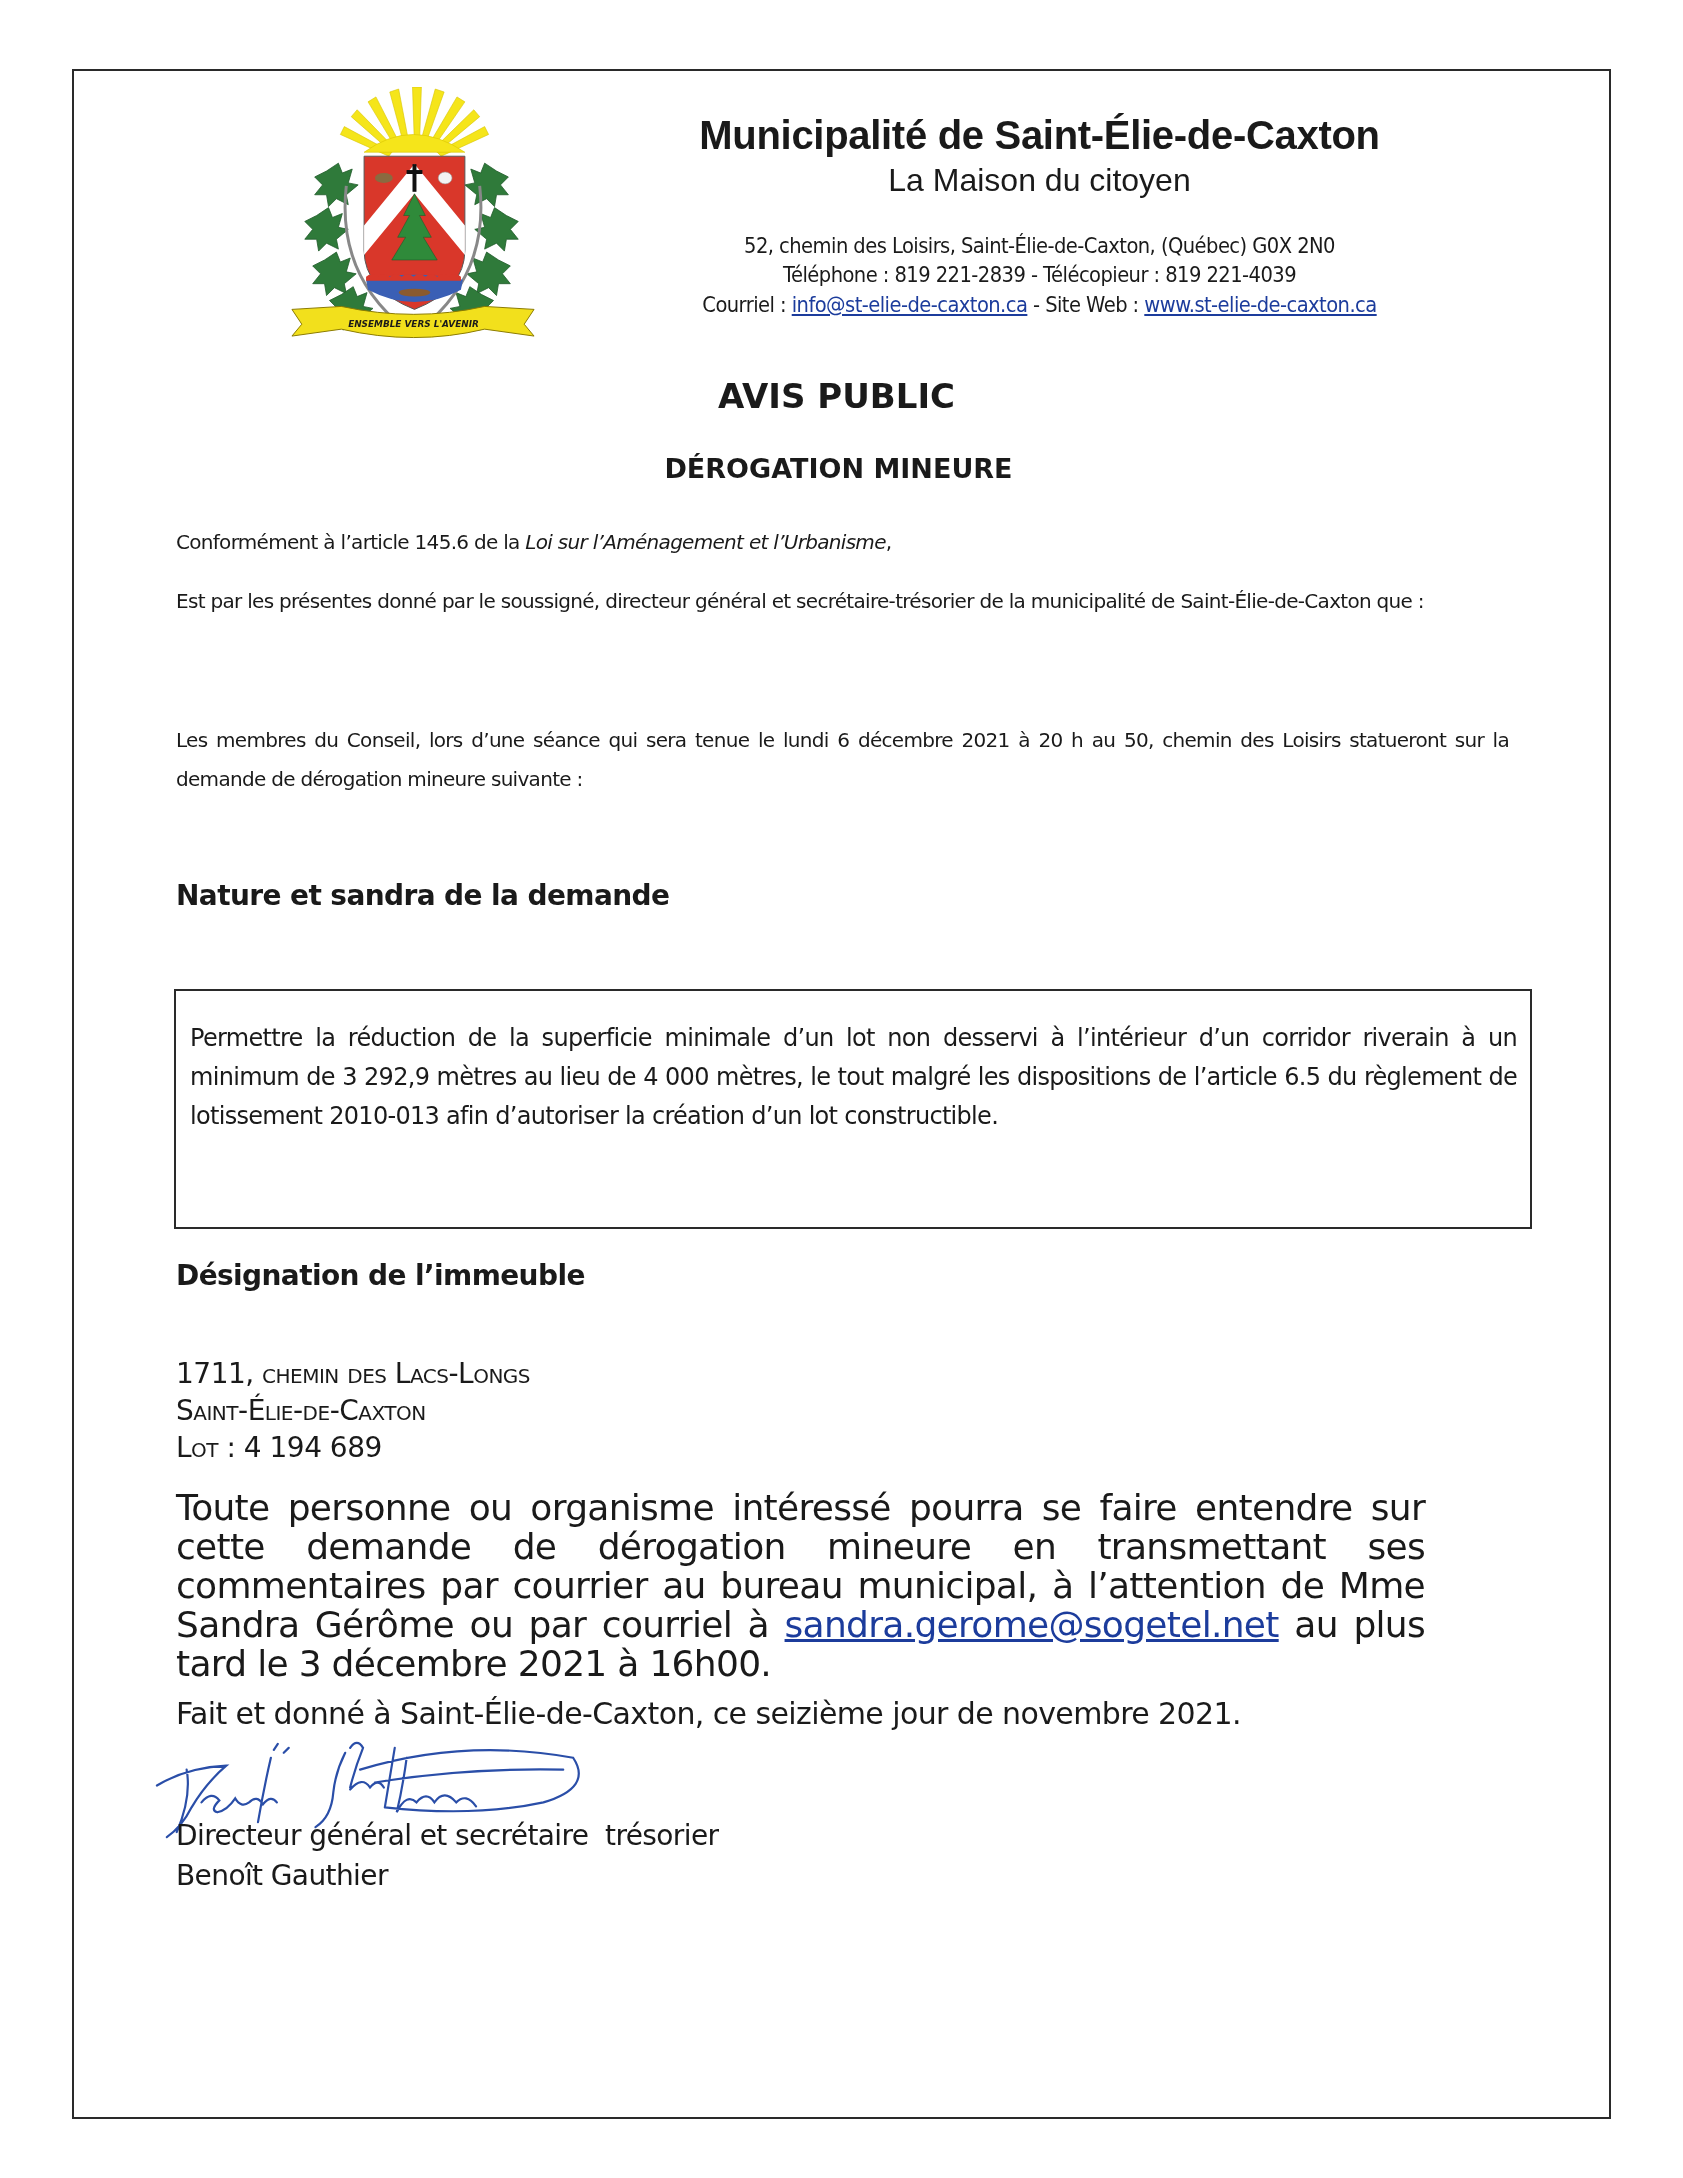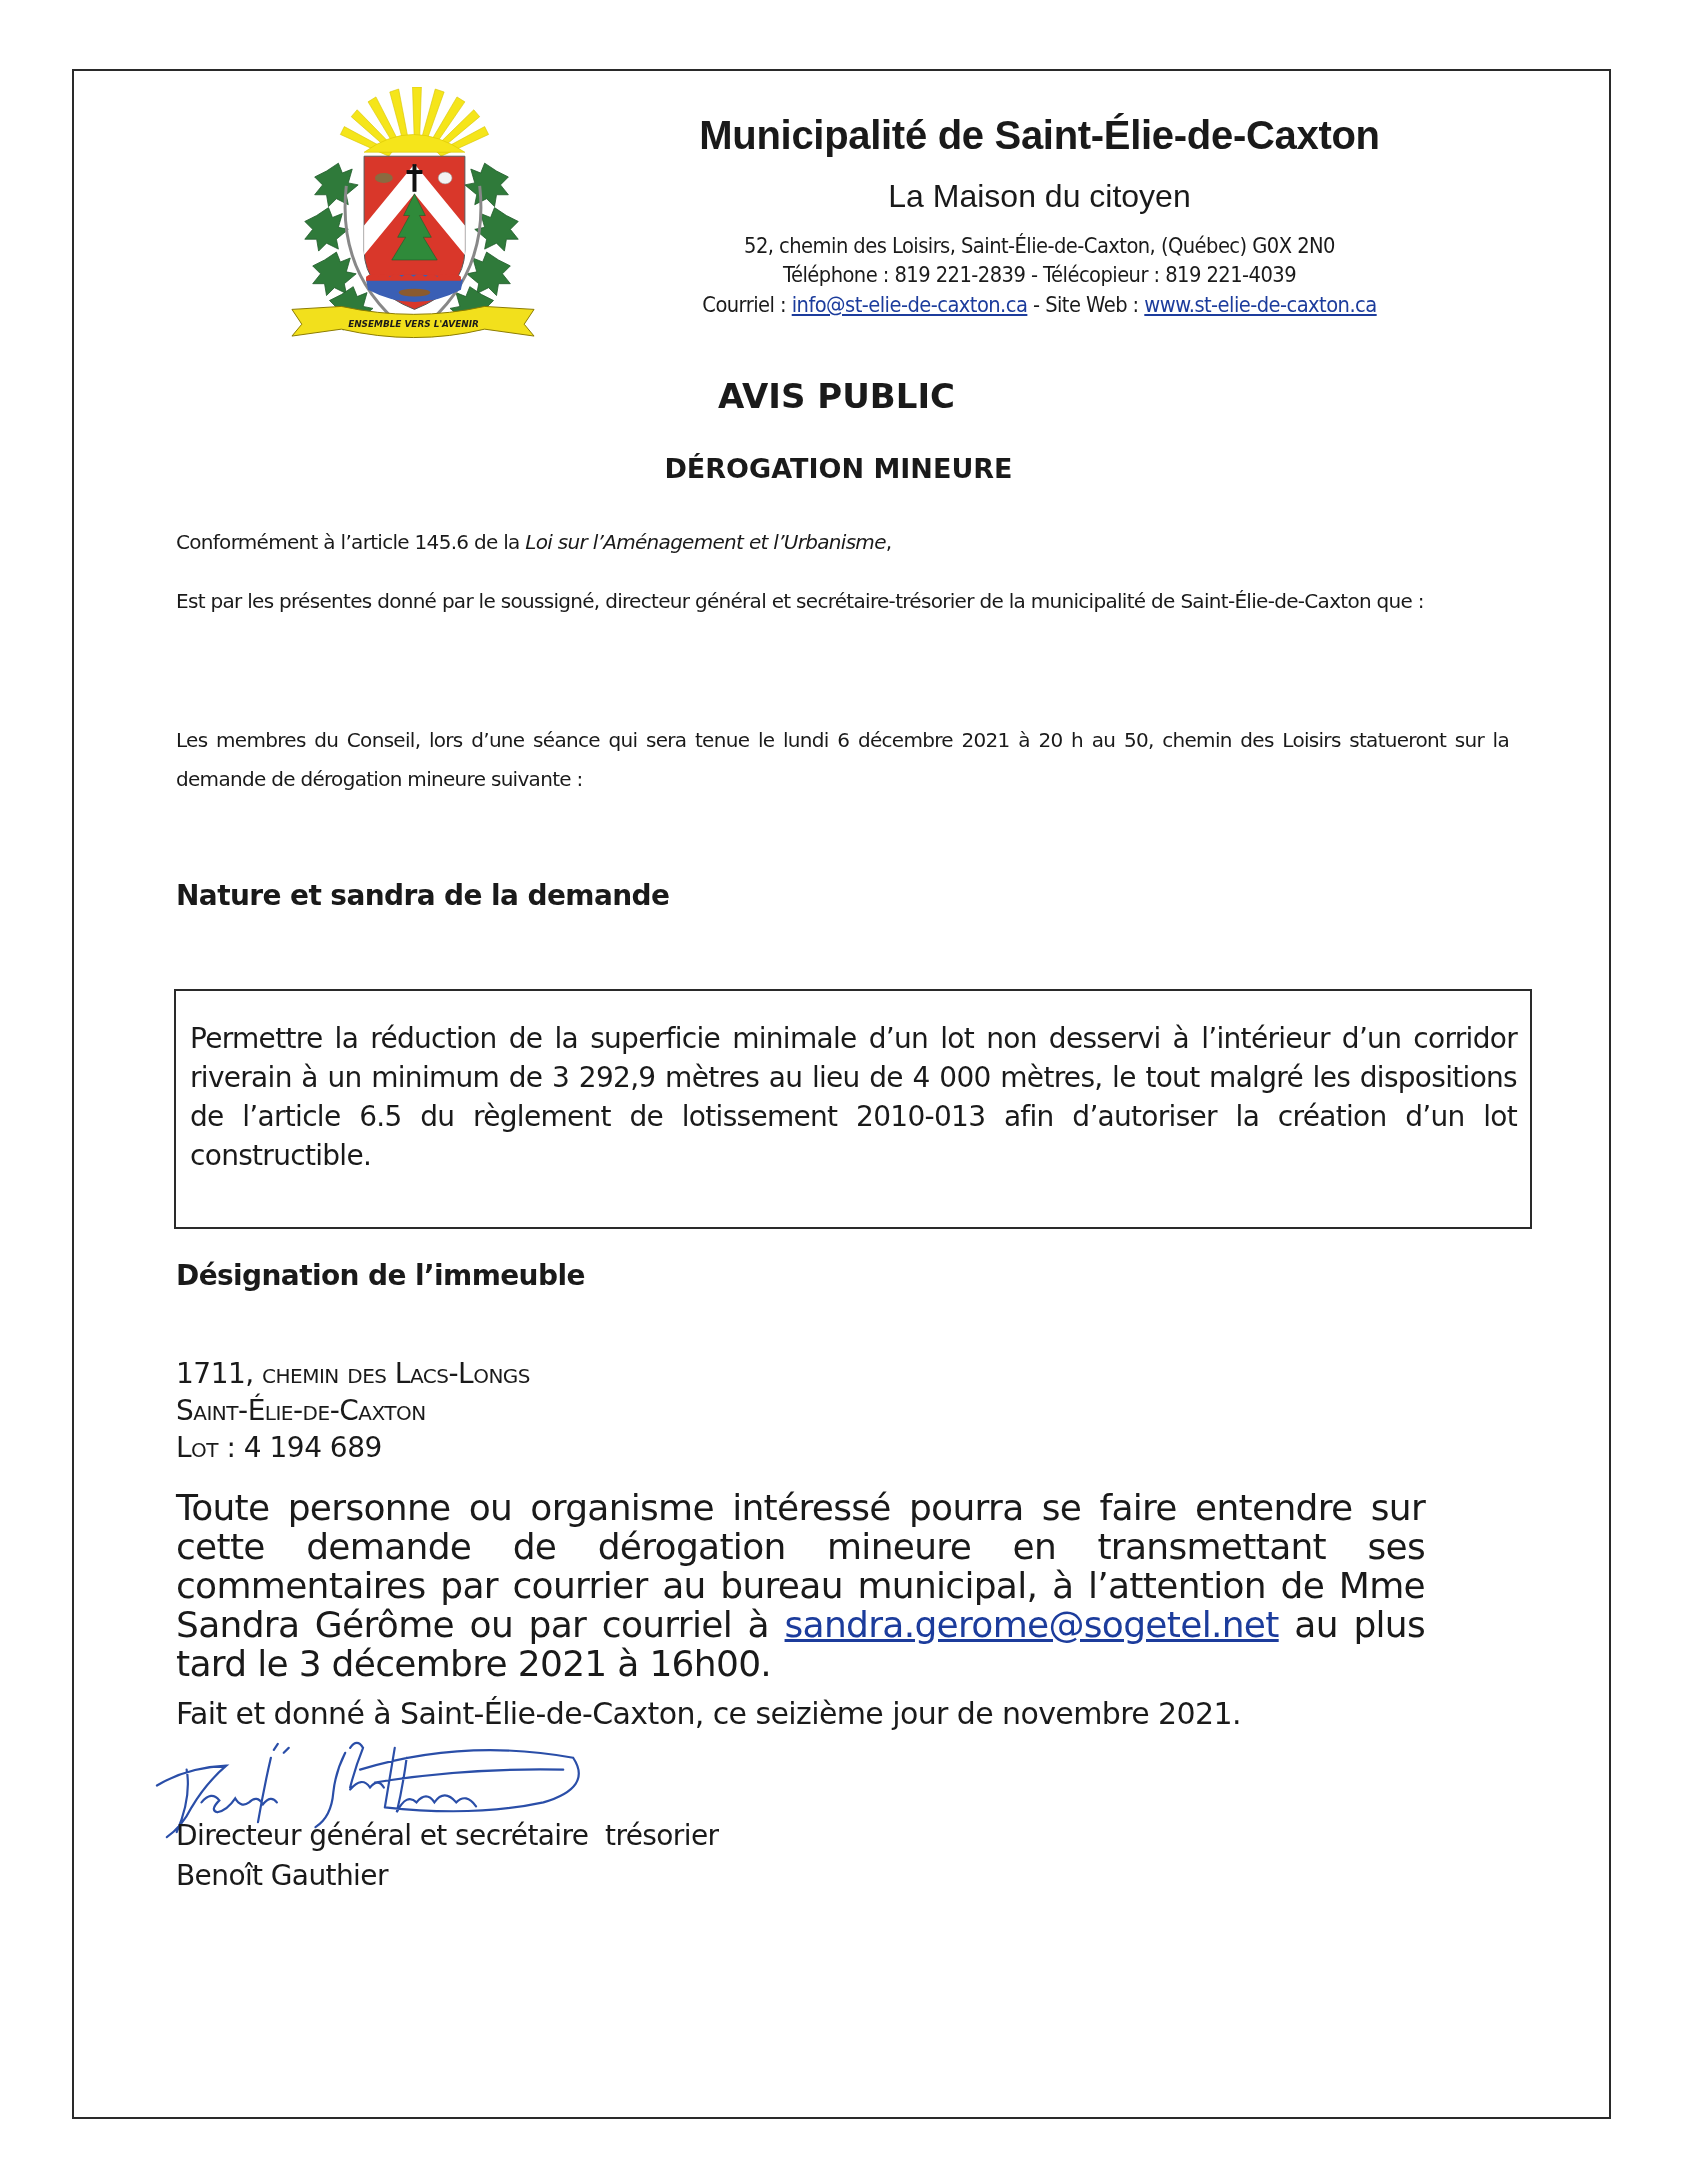--- a/index.html
+++ b/index.html
@@ -4,40 +4,40 @@
 <style>
   html, body { margin:0; padding:0; background:#ffffff; }
   body { width:1683px; height:2178px; position:relative; overflow:hidden;
          font-family:"DejaVu Sans", sans-serif; color:#1a1a1a; }
   .frame { position:absolute; left:72px; top:69px; width:1539px; height:2050px;
            border:2px solid #2a2a2a; box-sizing:border-box; }
   .logo { position:absolute; left:287px; top:87px; width:252px; height:259px; }
   .hdr { position:absolute; left:594px; width:891px; text-align:center;
          font-family:"Liberation Sans", sans-serif; white-space:nowrap; }
   .hdr-title { top:113px; font-size:40px; font-weight:bold; letter-spacing:-0.3px; }
-  .hdr-sub { top:162px; font-size:32px;margin-top:16px; }
+  .hdr-sub { top:162px; font-size:32px; }
   .hdr-line { font-family:"DejaVu Sans", sans-serif; font-size:21px; letter-spacing:-0.6px; transform:scaleX(0.93); transform-origin:center; }
   .hdr-addr { top:234px; }
   .hdr-tel { top:263px; }
   .hdr-mail { top:293px; }
   a, .link { color:#1c3c9c; text-decoration:underline; }
   .center-title { position:absolute; left:0; width:1683px; text-align:center; font-weight:bold; }
   .avis { top:376px; font-size:34px; left:-5px; }
   .derog { top:453px; font-size:27px; left:-3px; }
   .para { position:absolute; left:176px; width:1333px; font-size:20px; line-height:39px;
           text-align:justify; letter-spacing:-0.7px; }
   .p1 { top:523px; }
   .p2 { top:582px; }
   .p3 { top:721px; }
   .section-h { position:absolute; left:176px; font-size:28px; font-weight:bold; letter-spacing:-0.6px; }
   .h-nature { top:879px; }
   .h-design { top:1259px; }
   .box { position:absolute; left:174px; top:989px; width:1358px; height:240px;
          border:2px solid #2a2a2a; box-sizing:border-box; }
-  .box-text { position:absolute; left:14px; top:28px; width:1327px; font-size:28px; line-height:39px;
+  .box-text { position:absolute; left:14px; top:28px; width:1327px; font-size:24px; line-height:39px;
               text-align:justify; letter-spacing:-0.7px; }
   .addr { position:absolute; left:176px; top:1339px; font-size:28px; line-height:37px; letter-spacing:-0.5px;margin-top:16px; }
   .sc { font-variant:small-caps; }
   .p4 { position:absolute; left:176px; top:1488px; width:1249px; font-size:36px; line-height:39px;
         text-align:justify; letter-spacing:-0.7px; }
   .p5 { position:absolute; left:176px; top:1696px; font-size:30px; letter-spacing:-0.6px; }
   .signature { position:absolute; left:147px; top:1728px; width:441px; height:119px; }
   .signer { position:absolute; left:176px; top:1816px; font-size:28px; line-height:40px; letter-spacing:-0.6px; }
 </style>
 </head>

